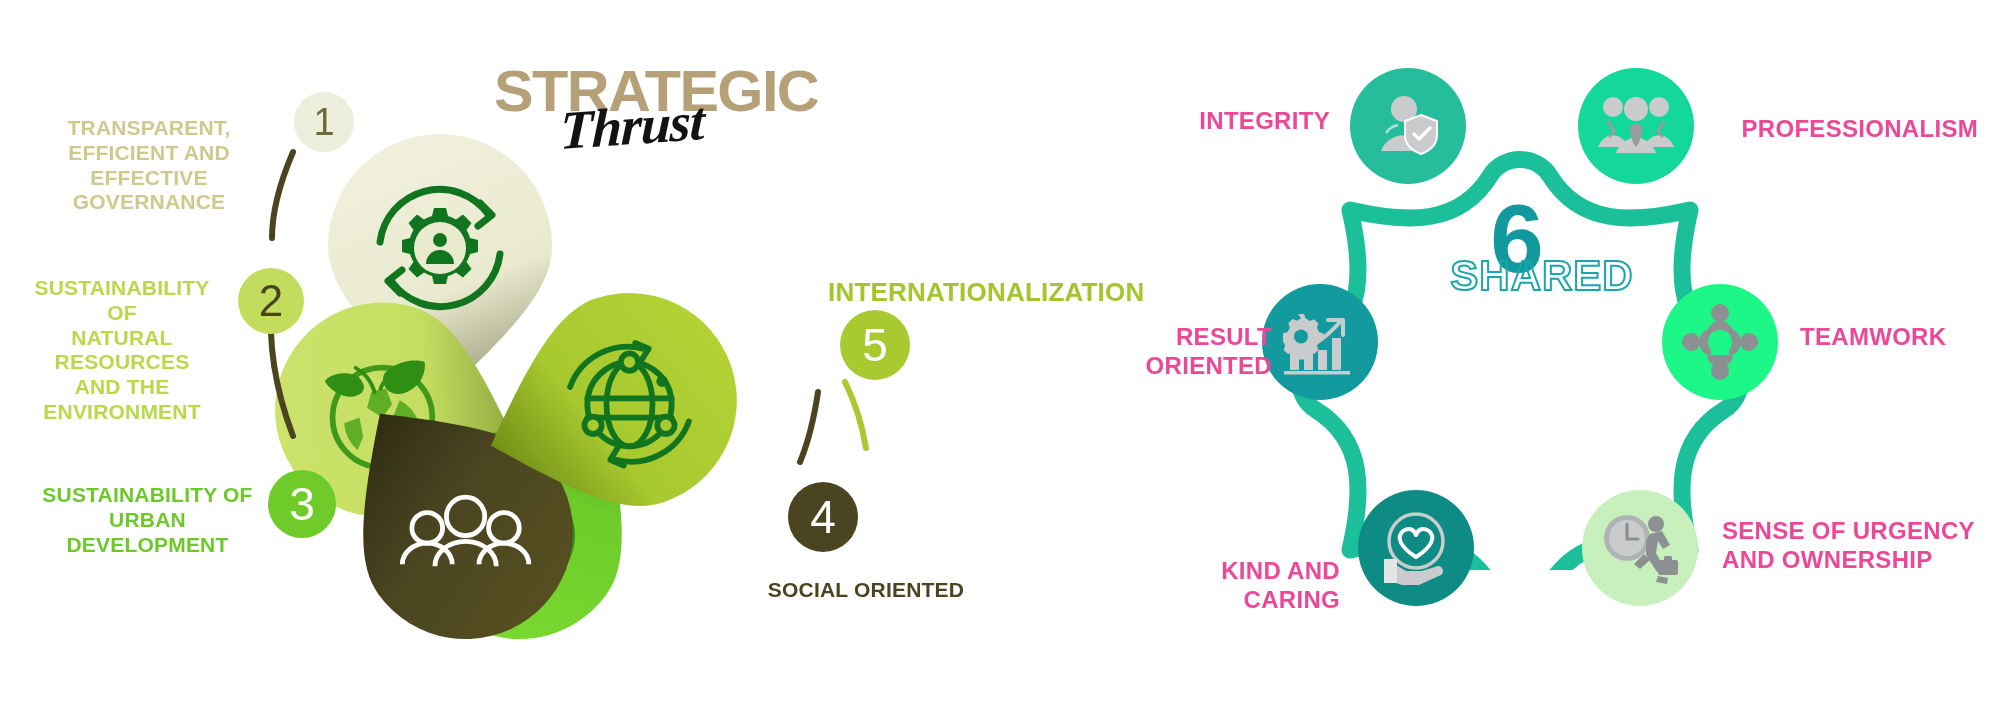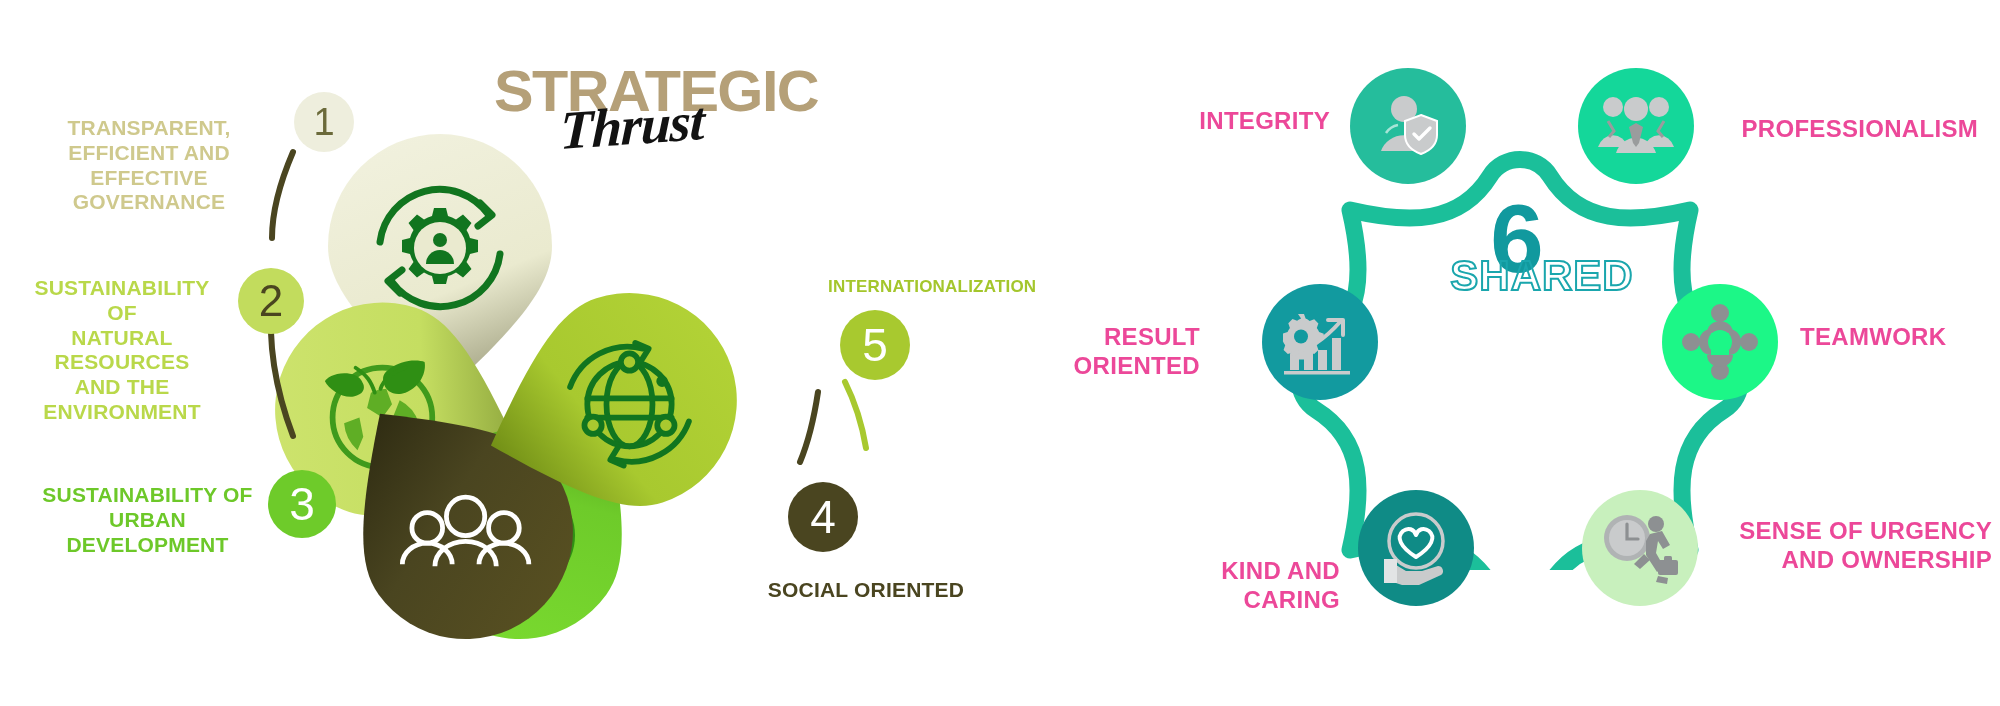--- a/index.html
+++ b/index.html
@@ -190,21 +190,21 @@
     </div>
 
     <div class="lbl" style="left:18px;top:92px;width:262px;text-align:center;font-size:21px;color:#cfc98d;margin-top:24px;">TRANSPARENT, EFFICIENT AND
 EFFECTIVE GOVERNANCE</div>
     <div class="lbl" style="left:18px;top:276px;width:208px;text-align:center;font-size:21px;color:#b9d84a;">SUSTAINABILITY OF
 NATURAL RESOURCES
 AND THE ENVIRONMENT</div>
     <div class="lbl" style="left:40px;top:483px;width:215px;text-align:center;font-size:21px;color:#6dc829;">SUSTAINABILITY OF
 URBAN DEVELOPMENT</div>
     <div class="lbl" style="left:746px;top:578px;width:240px;text-align:center;font-size:21px;color:#4a4520;">SOCIAL ORIENTED</div>
-    <div class="lbl" style="left:828px;top:277px;width:250px;text-align:left;font-size:17px;color:#a4c62c;">INTERNATIONALIZATION</div>
+    <div class="lbl" style="left:828px;top:277px;width:250px;text-align:left;font-size:26px;color:#a4c62c;">INTERNATIONALIZATION</div>
 
     <div class="title-strategic">STRATEGIC</div>
     <div class="title-thrust">Thrust</div>
   </div>
 
   <div>
 
     <svg style="position:absolute;left:1290px;top:150px;width:460px;height:420px;" viewBox="0 0 460 420">
       <path d="M 60 60
                C 120 74, 170 74, 200 26
@@ -261,21 +261,21 @@
           <rect x="8" y="48" width="9" height="16"></rect>
           <rect x="22" y="40" width="9" height="24"></rect>
           <rect x="36" y="44" width="9" height="20"></rect>
           <rect x="50" y="32" width="9" height="32"></rect>
           <rect x="2" y="65" width="66" height="3.5"></rect>
         </g>
         <path d="M10 48 C 26 44, 42 34, 58 16" fill="none" stroke="#c9cbcc" stroke-width="4" stroke-linecap="round"></path>
         <path d="M46 14 h 15 v 15" fill="none" stroke="#c9cbcc" stroke-width="4" stroke-linecap="round" stroke-linejoin="round"></path>
       </svg>
     </div>
-    <div class="vlabel" style="left:1000px;top:322px;width:200px;text-align:right;">RESULT ORIENTED</div>
+    <div class="vlabel" style="left:1072px;top:322px;width:200px;text-align:right;">RESULT ORIENTED</div>
 
     <div class="vcircle" style="left:1662px;top:284px;width:116px;height:116px;background:#1cf787;">
       <svg width="78" height="78" viewBox="0 0 78 78">
         <g fill="#8d9092">
           <circle cx="39" cy="10" r="9"></circle>
             <path d="M26 30 a 13 12 0 0 1 26 0 Z"></path>
           <circle cx="39" cy="68" r="9"></circle>
             <path d="M26 52 a 13 12 0 0 0 26 0 Z"></path>
           <circle cx="10" cy="39" r="9"></circle>
             <path d="M30 26 a 12 13 0 0 0 0 26 Z"></path>
@@ -305,16 +305,16 @@
         <g fill="#8d9092">
           <circle cx="56" cy="14" r="8"></circle>
           <path d="M50 24 l 12 -3 l 8 14 l -7 4 l -5 -8 l -2 12 l 8 14 l -7 5 l -11 -17 l 0 -14 Z"></path>
           <path d="M44 44 l -10 10 l 6 5 l 10 -9 Z"></path>
           <path d="M58 66 l 10 2 l -1 6 l -11 -2 Z"></path>
         </g>
         <rect x="58" y="50" width="20" height="15" rx="2" fill="#8d9092"></rect>
         <rect x="64" y="46" width="8" height="5" rx="1.5" fill="#8d9092"></rect>
       </svg>
     </div>
-    <div class="vlabel" style="left:1722px;top:516px;width:270px;text-align:right;">SENSE OF URGENCY
+    <div class="vlabel" style="left:1722px;top:516px;width:270px;text-align:left;">SENSE OF URGENCY
 AND OWNERSHIP</div>
   </div>
 </div>
 
 </body></html>

